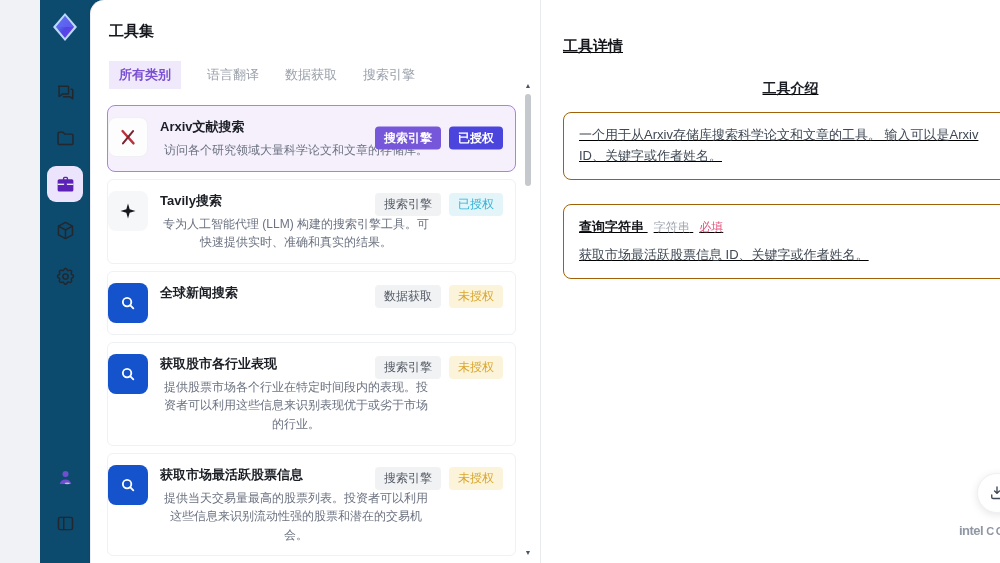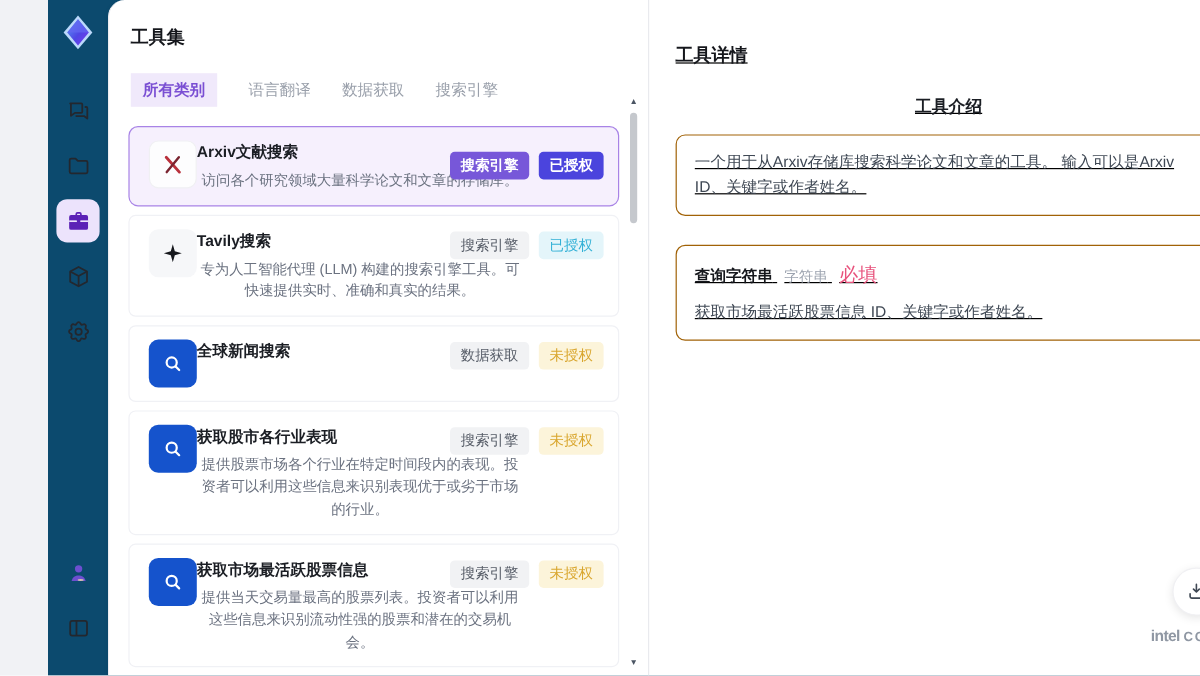--- a/index.html
+++ b/index.html
@@ -19,21 +19,21 @@
   .main { position:absolute; left:50px; top:0; width:950px; height:563px; background:#ffffff; border-top-left-radius:14px; border-left:1px solid #ececf1; box-shadow:-1px 0 3px rgba(0,0,0,0.03); }
 
   
   .list-panel { position:absolute; left:0; top:0; width:450px; height:100%; border-right:1px solid #e9eaee; padding:20px 24px 0 16px; }
   .panel-title { font-size:15px; font-weight:bold; color:#15171c; margin:2px 0 20px 2px; }
   .tabs { display:flex; align-items:center; gap:26px; margin:0 0 16px 2px; }
   .tab { font-size:13px; color:#9aa0ab; cursor:pointer; white-space:nowrap; }
   .tab.active { background:#f0e9fb; color:#7a4fd3; font-weight:bold; padding:5px 10px; border-radius:0; }
 
   .cards { position:relative; }
-  .card { position:relative; display:flex; background:#fff; border:1px solid #f0f1f5; border-radius:6px; padding:11px 16px; margin-bottom:7px; cursor:pointer; }
+  .card { position:relative; display:flex; gap:12px; background:#fff; border:1px solid #f0f1f5; border-radius:6px; padding:11px 0; margin-bottom:7px; cursor:pointer; }
   .card.sel { background:#f6f0fd; border:1.5px solid #a883e6; border-radius:8px; }
   .tool-icon { flex:0 0 40px; width:40px; height:40px; border-radius:8px; display:flex; align-items:center; justify-content:center; }
   .tool-icon.white { background:#fdfdfe; border:1px solid #f0f0f3; }
   .tool-icon.lite  { background:#f6f7f9; }
   .tool-icon.blue  { background:#1553cc; }
   .card-body { flex:1; min-width:0; padding-top:1px; }
   .card-title { font-size:13px; font-weight:bold; color:#1b1e24; margin-bottom:5px; }
   .card-desc { font-size:12px; color:#6b7280; line-height:1.55; max-width:272px;text-align:center; }
   .tags { position:absolute; right:12px; top:13px; display:flex; gap:8px; }
   .card.sel .tags { top:50%; transform:translateY(-50%); }
@@ -51,21 +51,21 @@
   .sb-thumb { position:absolute; left:2px; top:12px; width:6px; height:92px; background:#c5c8cd; border-radius:3px; cursor:pointer; }
 
   
   .details { position:absolute; left:450px; top:0; right:0; bottom:0; padding:35px 22px;text-decoration:underline; }
   .details-title { font-size:15px; font-weight:bold; color:#15171c; margin:2px 0 24px; }
   .sec-head { font-size:14px; font-weight:bold; color:#1b1e24; margin:0 0 14px;text-align:center; }
   .box { border:1px solid #a16207; border-radius:8px; background:#fff; padding:12px 15px; font-size:13px; color:#3f4854; line-height:1.6; margin-bottom:24px; }
   .param-line { margin-bottom:8px; }
   .param-name { font-size:13px; font-weight:bold; color:#15171c; }
   .param-type { font-size:12px; color:#9ca3af; margin-left:6px; }
-  .param-req  { font-size:16px; color:#e8537d; margin-left:6px; }
+  .param-req  { font-size:12px; color:#e8537d; margin-left:6px; }
   .param-desc { font-size:13px; color:#3f4854; }
 
   
   .fab { position:absolute; right:23px; bottom:50px; width:40px; height:40px; border-radius:50%; background:#fff; border:1px solid #f0f0f3; box-shadow:0 2px 8px rgba(0,0,0,0.10); display:flex; align-items:center; justify-content:center; cursor:pointer; }
   .brand { position:absolute; right:16px; bottom:14px; text-align:right; color:#8f97a3; line-height:1.1; user-select:none; }
   .brand-intel { font-size:13px; font-weight:bold; letter-spacing:-0.5px; }
   .brand-core { font-size:11px; letter-spacing:1.5px; font-weight:bold; margin-left:3px; }
   .brand-ultra { font-size:8px; color:#b9bec7; margin-top:2px; }
 </style>
 </head>

